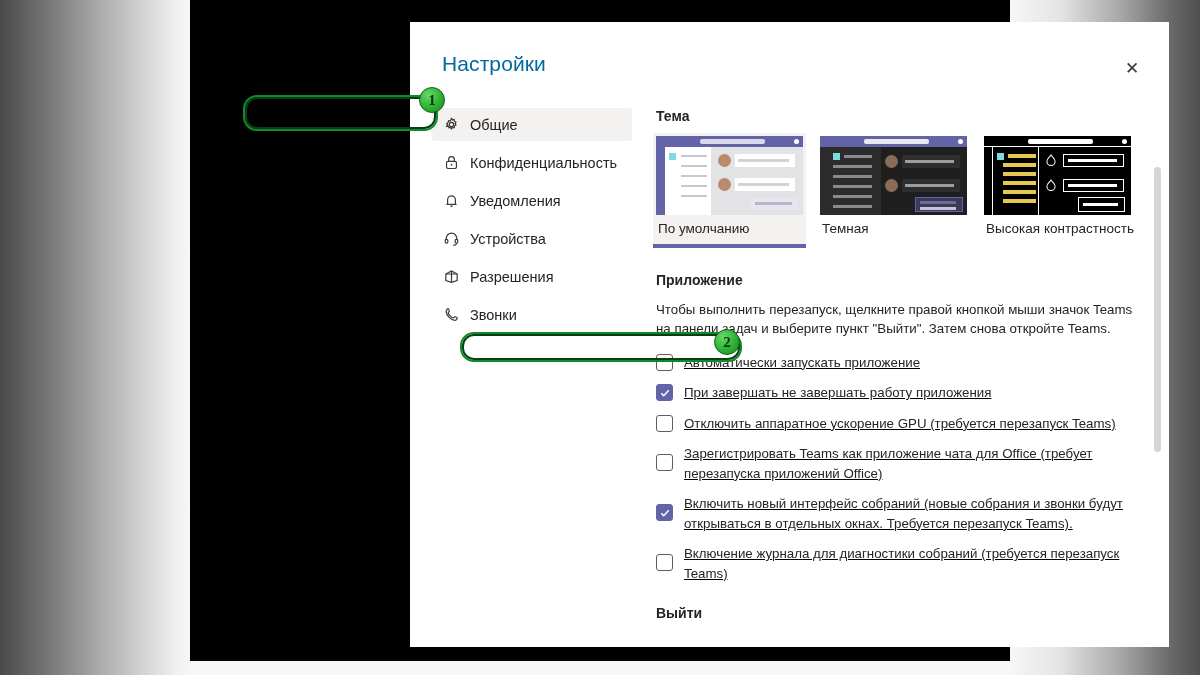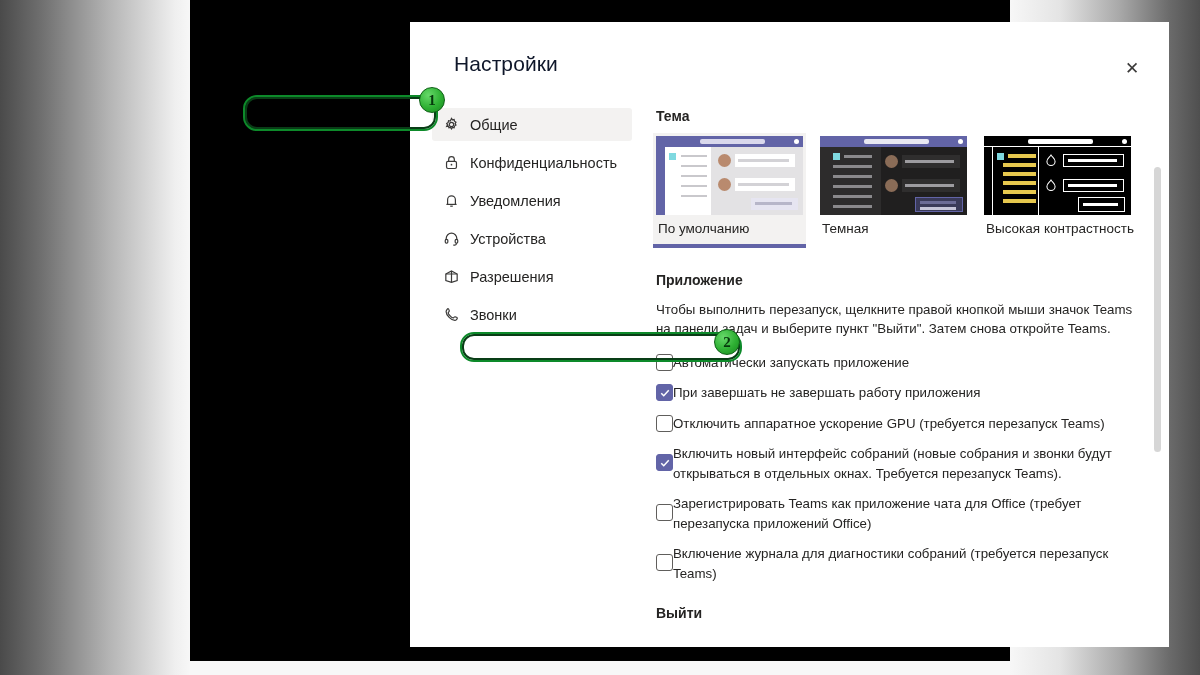--- a/index.html
+++ b/index.html
@@ -39,25 +39,25 @@
     top: 22px;
     width: 759px;
     height: 625px;
     background: #ffffff;
     overflow: hidden;
   }
 
   
   .panel-title {
     position: absolute;
-    left: 44px;
+    left: 32px;
     top: 30px;
     font-size: 21px;
     font-weight: 400;
-    color: #0f172a;
+    color: #0369a1;
     letter-spacing: .1px;
   }
   .close-btn {
     position: absolute;
     right: 24px;
     top: 33px;
     width: 26px;
     height: 26px;
     display: flex;
     align-items: center;
@@ -196,22 +196,24 @@
     margin-bottom: 14px;
     max-width: 480px;
   }
 
   
   .cb-list { margin-bottom: 22px; }
   .cb-row {
     position: relative;
     display: flex;
     align-items: flex-start;
+    gap: 11px;
     margin-bottom: 11px;
     cursor: pointer;
+    text-decoration: underline;
   }
   .cb-box {
     flex: 0 0 17px;
     width: 17px; height: 17px;
     border: 1px solid #605e5c;
     border-radius: 3px;
     background: #ffffff;
     margin-top: 1px;
     display: flex;
     align-items: center;
@@ -478,39 +480,39 @@
           </div>
 
           <div class="cb-row">
             <span class="cb-box">
               
             </span>
             <span class="cb-text">Отключить аппаратное ускорение GPU (требуется перезапуск Teams)</span>
           </div>
 
           <div class="cb-row">
+            <span class="cb-box" style="margin-top:10px;">
+              
+            </span>
+            <span class="cb-text">Зарегистрировать Teams как приложение чата для Office (требует перезапуска приложений Office)</span>
+          </div>
+
+          <div class="cb-row">
             <span class="cb-box checked" style="margin-top:10px;">
               <svg width="12" height="12" viewBox="0 0 24 24" fill="none" stroke="#ffffff" stroke-width="3">
                   <path d="M4.5 12.5l5 5 10-11"></path>
                 </svg>
             </span>
             <span class="cb-text">Включить новый интерфейс собраний (новые собрания и звонки будут открываться в отдельных окнах. Требуется перезапуск Teams).</span>
           </div>
 
           <div class="cb-row">
             <span class="cb-box" style="margin-top:10px;">
               
             </span>
-            <span class="cb-text">Зарегистрировать Teams как приложение чата для Office (требует перезапуска приложений Office)</span>
-          </div>
-
-          <div class="cb-row">
-            <span class="cb-box" style="margin-top:10px;">
-              
-            </span>
             <span class="cb-text">Включение журнала для диагностики собраний (требуется перезапуск Teams)</span>
           </div>
 
         </div>
 
         <div class="lang-head">Выйти</div>
 
       </div>
 
     </div>

